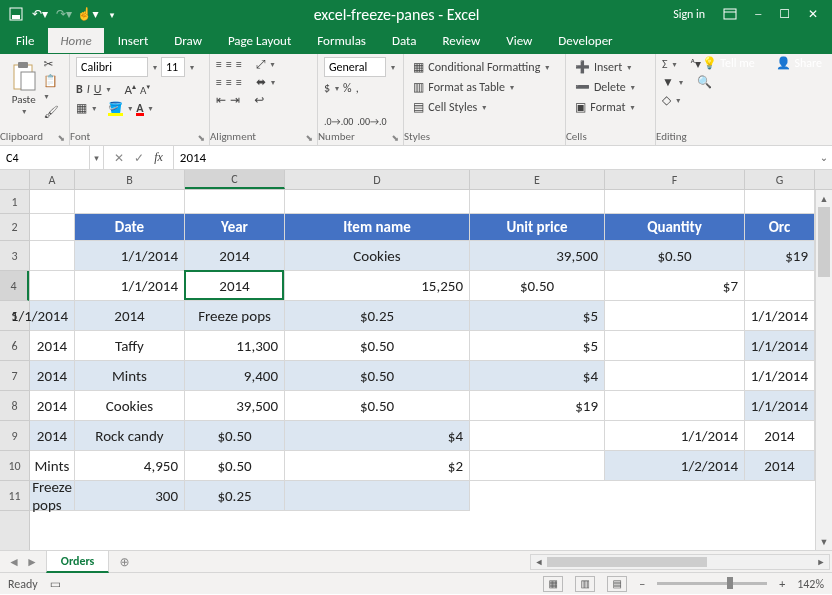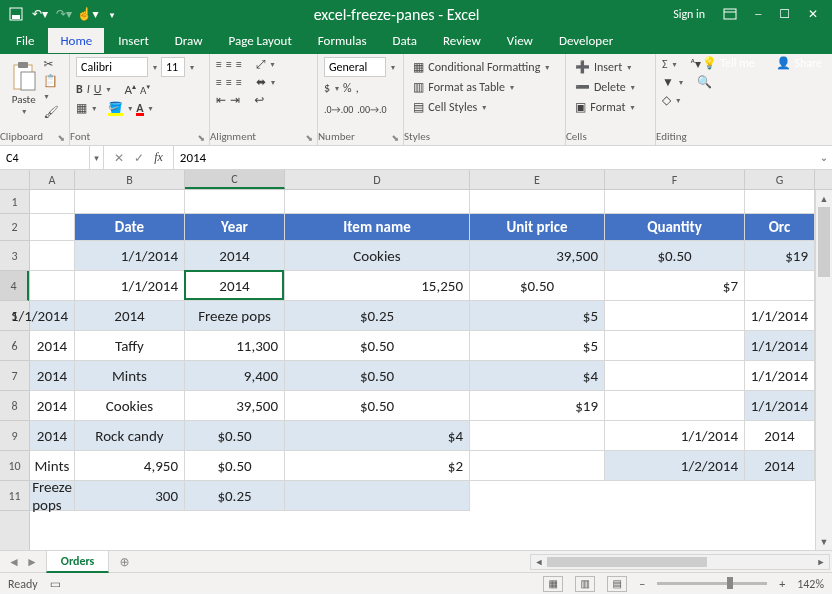--- a/index.html
+++ b/index.html
@@ -4,21 +4,21 @@
 <style>
 * { box-sizing: border-box; margin: 0; padding: 0; font-family: "Segoe UI", Calibri, sans-serif; }
 body { background: #fff; width: 832px; height: 595px; overflow: hidden; font-size: 12px; color: #444; }
 .titlebar { background: #107c41; height: 28px; display: flex; align-items: center; color: #fff; font-size: 12px; }
 .titlebar .qat { display: flex; align-items: center; gap: 8px; padding-left: 8px; }
 .titlebar .qat .ic { width: 16px; height: 16px; display: flex; align-items: center; justify-content: center; }
 .titlebar .title { flex: 1; text-align: center; font-size: 16px; }
 .titlebar .winctl { display: flex; align-items: center; gap: 18px; padding-right: 14px; }
 .tabs { background: #107c41; height: 26px; display: flex; align-items: flex-start; color: #fff; font-size: 13px; padding-left: 4px; gap: 2px; }
 .tabs .tab { padding: 5px 12px 5px 12px; cursor: default; }
-.tabs .tab.active { background: #f3f2f1; color: #1d4ed8; }
+.tabs .tab.active { background: #f3f2f1; color: #737373; font-style: italic; }
 .tabs .sp { flex: 1; }
 .tabs .tab.small { font-size: 12px; padding: 5px 10px; margin-top: 23px; }
 .ribbon { background: #f3f2f1; border-bottom: 1px solid #d6d6d6; height: 92px; display: flex; font-size: 12px; }
 .ribbon .group { border-right: 1px solid #d6d6d6; display: flex; flex-direction: column; padding: 3px 6px 2px 6px; position: relative; }
 .ribbon .group .gname { text-align: left; color: #666; font-size: 11px; position: absolute; bottom: 2px; left: 0; right: 0; }
 .ribbon .group .gname .dl { position: absolute; right: 4px; bottom: 0; font-size: 9px; color: #888; }
 .ribbon .row { display: flex; align-items: center; gap: 4px; }
 .ribbon .dd { font-size: 8px; color: #666; margin-left: 1px; }
 .ribbon input.cmb { border: 1px solid #ccc; background: #fff; height: 20px; font-size: 12px; padding: 0 4px; }
 .ribbon .styles-item { display: flex; align-items: center; gap: 4px; height: 20px; padding: 0 3px; white-space: nowrap; }
@@ -193,21 +193,21 @@
     <div class="row">
       <input class="cmb" style="width: 62px;" value="General">
         <span class="dd">▾</span>
     </div>
     <div class="row" style="margin-top:4px">
       <span>$</span>
         <span class="dd">▾</span>
       <span>%</span>
       <span>,</span>
     </div>
-    <div class="row" style="margin-top:8px">
+    <div class="row" style="margin-top:20px">
       <span style="font-size:10px">.0→.00</span>
       <span style="font-size:10px">.00→.0</span>
     </div>
     <div class="gname"><span>Number</span><span class="dl">⬊</span></div>
   </div>
 
   <div class="group" style="width:162px">
     <div class="styles-item">
         <span>▦</span>
         <span>Conditional Formatting</span>

